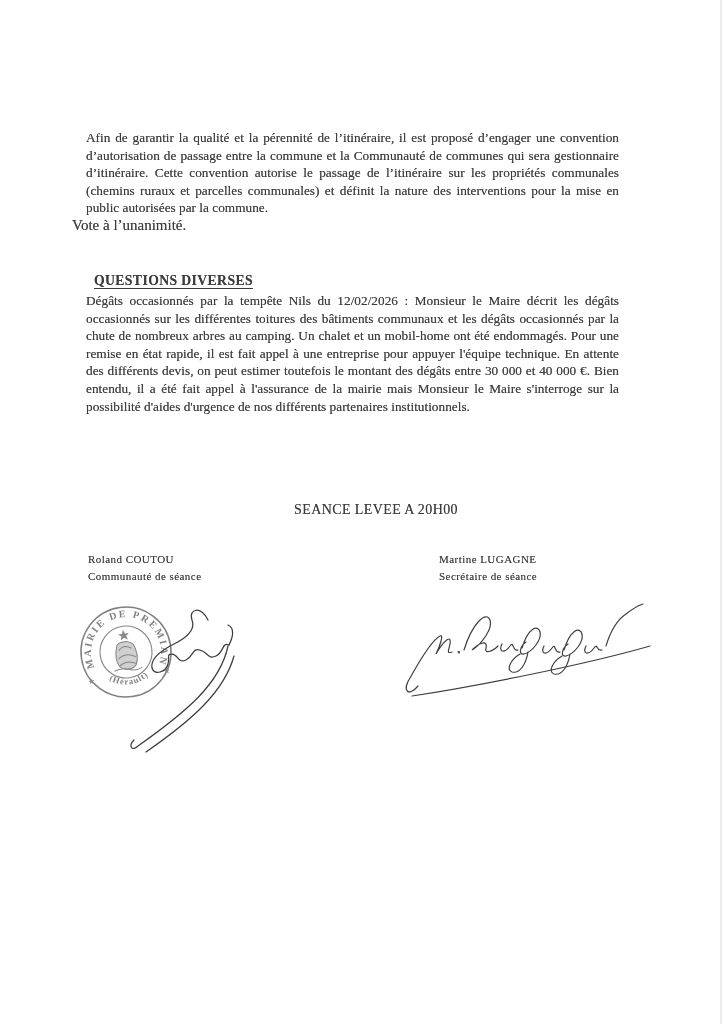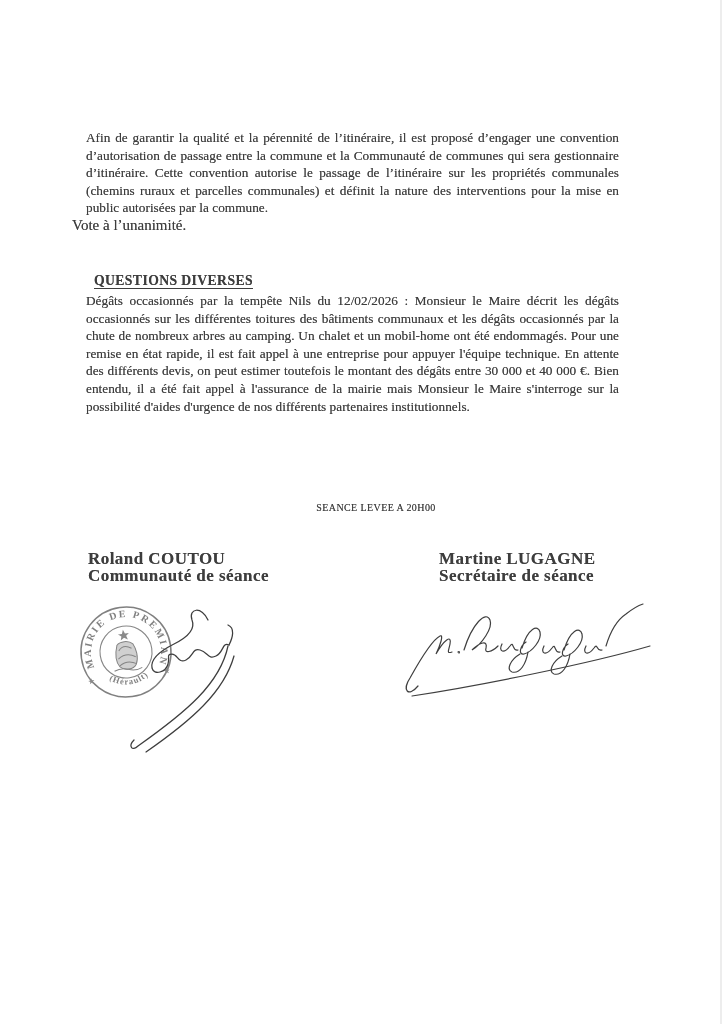--- a/index.html
+++ b/index.html
@@ -28,26 +28,26 @@
   }
   .heading{
     position:absolute;left:86px;top:265px;margin:8px;
     font-size:13.7px;font-weight:bold;letter-spacing:.4px;
     text-decoration:underline;text-underline-offset:2.5px;
     text-decoration-thickness:1.4px;
     text-shadow:0 0 .6px rgba(64,64,64,.65);
   }
   .closing{
     position:absolute;left:96px;top:502px;width:560px;margin:0;
-    text-align:center;font-size:10px;letter-spacing:.4px;
+    text-align:center;font-size:14px;letter-spacing:.4px;
     text-shadow:0 0 .6px rgba(64,64,64,.65);
   }
   .sig-col{
     position:absolute;top:551px;
-    font-size:17px;font-weight:bold;line-height:16.5px;
+    font-size:11px;font-weight:normal;line-height:16.5px;
     letter-spacing:.45px;
     text-shadow:0 0 .6px rgba(64,64,64,.6);
   }
   .sig-col.left{left:88px;}
   .sig-col.right{left:439px;}
   svg.ink{position:absolute;overflow:visible;}
   .stamp-text{fill:#6f6f6f;font-family:"Liberation Serif",serif;font-weight:bold;}
   .stamp-star{fill:#7a7a7a;font-family:"DejaVu Sans",sans-serif;}
 </style>
 </head>

